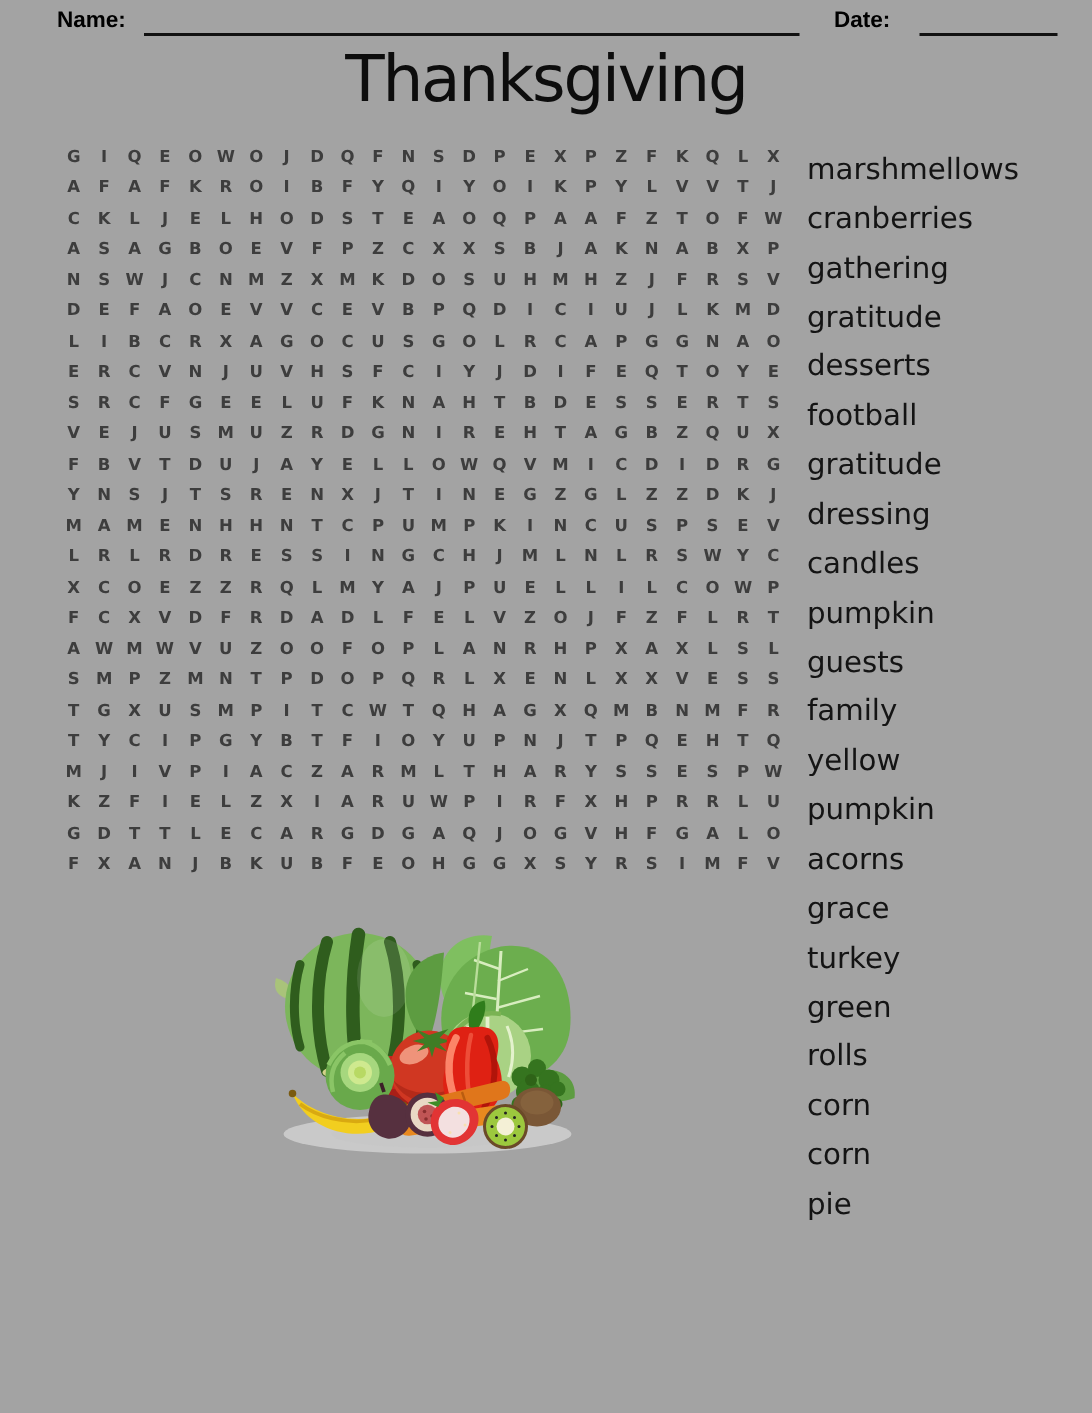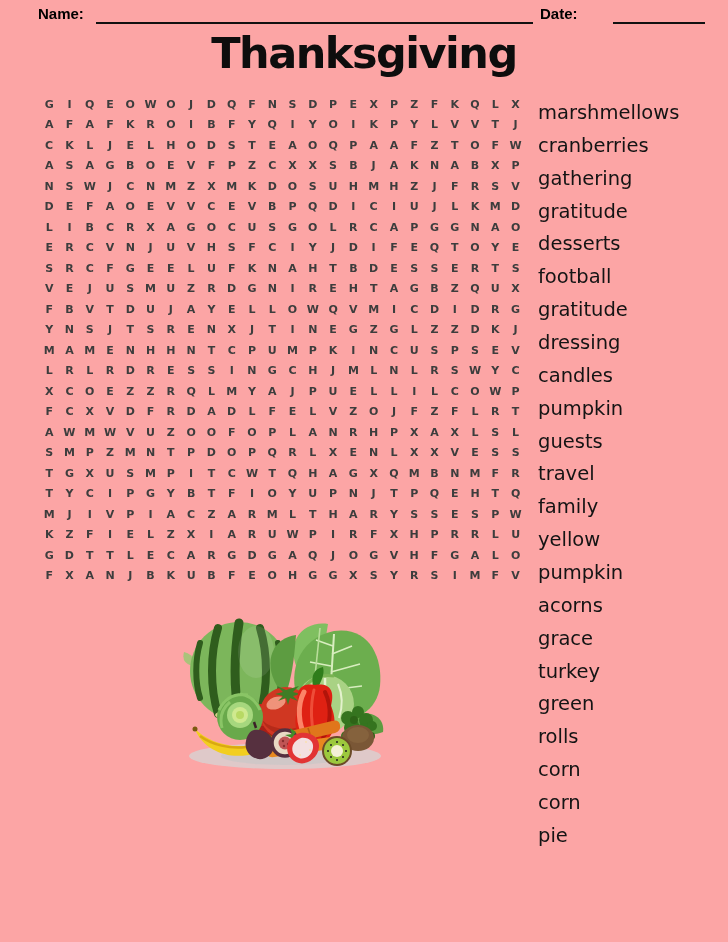--- a/index.html
+++ b/index.html
@@ -1,36 +1,36 @@
 <!DOCTYPE html>
 <html><head>
 <meta charset="utf-8">
 <style>
   html,body{margin:0;padding:0;}
   body{
     width:728px;height:942px;background:#ffffff;position:relative;
     font-family:"DejaVu Sans",sans-serif;overflow:hidden;
   }
-  .page{position:absolute;inset:0;background:#fca5a5;}
+  .page{position:absolute;inset:0;background:#a3a3a3;}
 
   
   .hdr-label{
     position:absolute;top:5px;font-family:"Liberation Sans",sans-serif;
     font-weight:bold;font-size:15px;color:#000;
   }
   .name-label{left:38px;}
-  .date-label{left:540px;}
+  .date-label{left:556px;}
   .blank-line{position:absolute;top:22px;border-top:2px solid #111;}
   .name-line{left:96px;width:437px;}
   .date-line{left:613px;width:92px;}
 
   
   .title{
     position:absolute;left:0;right:0;top:28px;text-align:center;
-    font-size:43px;letter-spacing:-1.5px;color:#0d0d0d;font-weight:700;
+    font-size:43px;letter-spacing:-1.5px;color:#0d0d0d;font-weight:400;
   }
 
   
   .grid{
     position:absolute;left:39px;top:94px;width:487px;
     color:#3d3d3d;font-weight:700;font-size:11px;
   }
   .grid-row{display:flex;height:20.5px;align-items:center;}
   .grid-cell{width:20.29px;text-align:center;flex:0 0 auto;}
 
@@ -687,21 +687,20 @@
       <div class="word">cranberries</div>
       <div class="word">gathering</div>
       <div class="word">gratitude</div>
       <div class="word">desserts</div>
       <div class="word">football</div>
       <div class="word">gratitude</div>
       <div class="word">dressing</div>
       <div class="word">candles</div>
       <div class="word">pumpkin</div>
       <div class="word">guests</div>
-      <div class="word">travel</div>
       <div class="word">family</div>
       <div class="word">yellow</div>
       <div class="word">pumpkin</div>
       <div class="word">acorns</div>
       <div class="word">grace</div>
       <div class="word">turkey</div>
       <div class="word">green</div>
       <div class="word">rolls</div>
       <div class="word">corn</div>
       <div class="word">corn</div>

